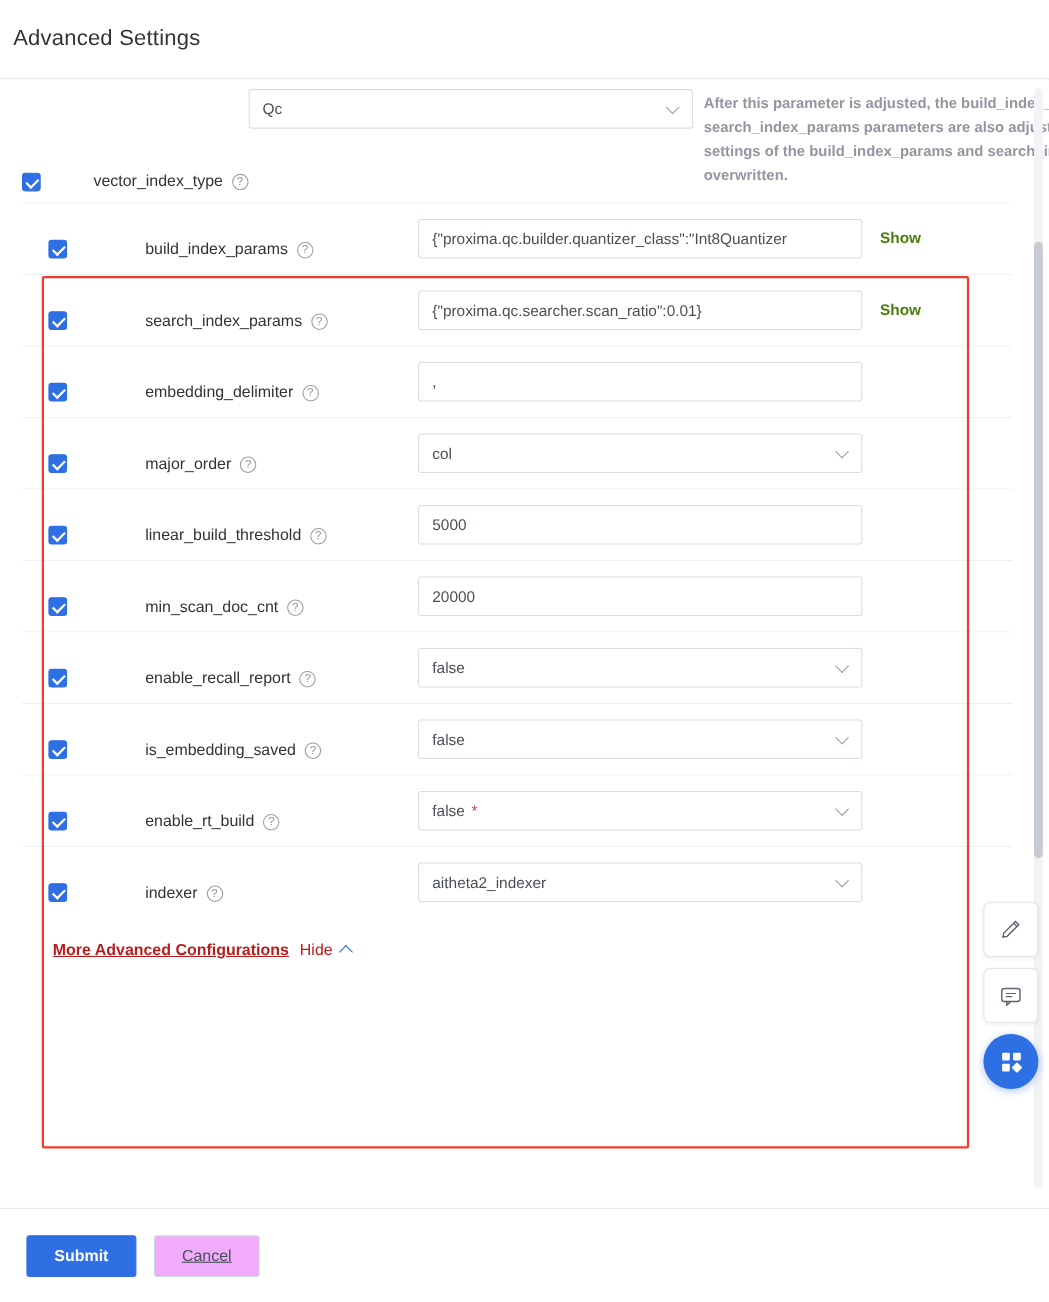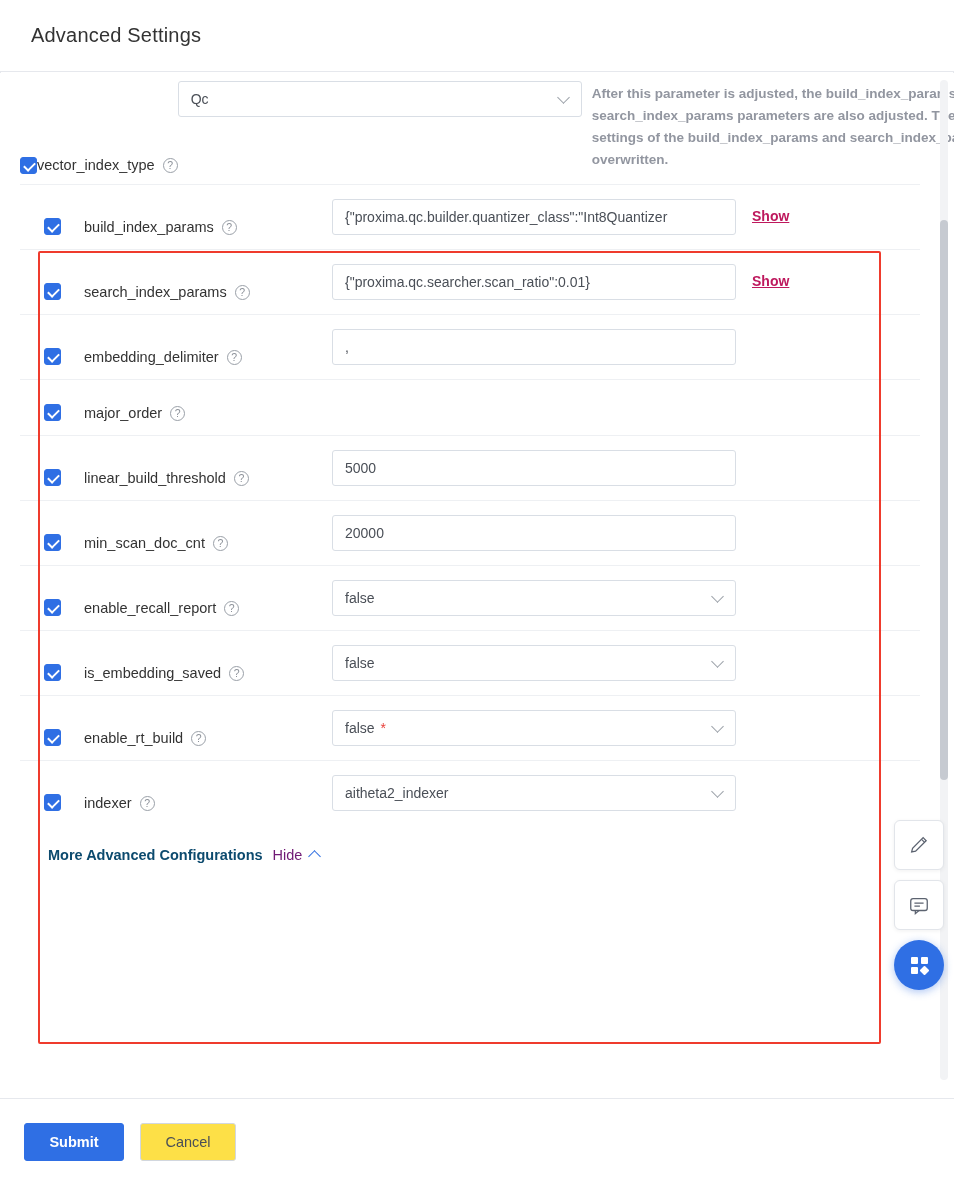--- a/index.html
+++ b/index.html
@@ -19,21 +19,21 @@
   .dialog-header {
     position: absolute;
     left: 0; top: 0;
     width: 954px; height: 72px;
     background: #ffffff;
     border-bottom: 1px solid #e6e8ed;
     display: flex;
     align-items: center;
   }
   .dialog-title {
-    margin-left: 31px;
+    margin-left: 12px;
     font-size: 20px;
     color: #333333;
     letter-spacing: .2px;
   }
   
   .dialog-body {
     position: absolute;
     left: 0; top: 73px;
     width: 954px; height: 1025px;
     background: #ffffff;
@@ -78,20 +78,21 @@
     transform: rotate(45deg);
   }
   .row-label {
     width: 248px;
     padding-top: 9px;
     font-size: 14.5px;
     color: #333333;
     display: flex;
     align-items: center;
     gap: 8px;
+    margin-left: 48px;
   }
   .help {
     width: 15px; height: 15px;
     border-radius: 50%;
     border: 1px solid #9aa0a8;
     color: #8c9199;
     font-size: 10.5px;
     line-height: 13px;
     text-align: center;
     display: inline-block;
@@ -128,26 +129,25 @@
     border-bottom: 1.6px solid #9aa0a8;
     transform: rotate(45deg);
     margin-top: -3px;
   }
   .control .req-dot {
     color: #e8403a;
     margin-left: 6px;
     font-size: 14px;
   }
   .show-link {
-    color: #be185d;
+    color: #4d7c0f;
     font-size: 14px;
     font-weight: bold;
     padding-top: 9px;
     cursor: pointer;
-    text-decoration: underline;
   }
   .desc {
     width: 530px;
     font-size: 13.5px;
     line-height: 22px;
     color: #9296a0;
     padding-top: 2px;
   }
   
   .row-top {
@@ -173,22 +173,22 @@
     z-index: 5;
   }
   
   .more-line {
     display: flex;
     align-items: center;
     gap: 10px;
     padding: 22px 0 6px 28px;
     font-size: 14.5px;
   }
-  .more-link { color: #0c4a6e; font-weight: bold; cursor: pointer; }
-  .hide-link { color: #701a75; cursor: pointer; }
+  .more-link { color: #b91c1c; font-weight: bold; cursor: pointer; text-decoration: underline; }
+  .hide-link { color: #b91c1c; cursor: pointer; }
   .chev-up {
     width: 9px; height: 9px;
     border-left: 1.6px solid #2e6de0;
     border-top: 1.6px solid #2e6de0;
     transform: rotate(45deg);
     display: inline-block;
     margin-bottom: -2px;
     margin-left: -2px;
   }
   
@@ -214,23 +214,24 @@
   }
   .btn-primary {
     width: 100px;
     background: #2f6fe4;
     color: #ffffff;
     border: 1px solid #2f6fe4;
     font-weight: bold;
   }
   .btn-default {
     width: 96px;
-    background: #fde047;
+    background: #f0abfc;
     color: #4a4f57;
     border: 1px solid #d2d7de;
+    text-decoration: underline;
   }
   
   .scrollbar-track {
     position: absolute;
     right: 6px; top: 80px;
     width: 8px; height: 1000px;
     background: #f2f3f5;
     border-radius: 4px;
   }
   .scrollbar-thumb {
@@ -375,20 +376,26 @@
         </div>
       </div>
 
       <div class="row">
         <div class="row-check">
           <span class="cbx"></span>
         </div>
         <div class="row-label">
           <span>major_order</span>
           <span class="help">?</span>
+        </div>
+        <div class="row-field">
+          <div class="control">
+            <span>col</span>
+            <span class="caret"></span>
+          </div>
         </div>
       </div>
 
       <div class="row">
         <div class="row-check">
           <span class="cbx"></span>
         </div>
         <div class="row-label">
           <span>linear_build_threshold</span>
           <span class="help">?</span>

